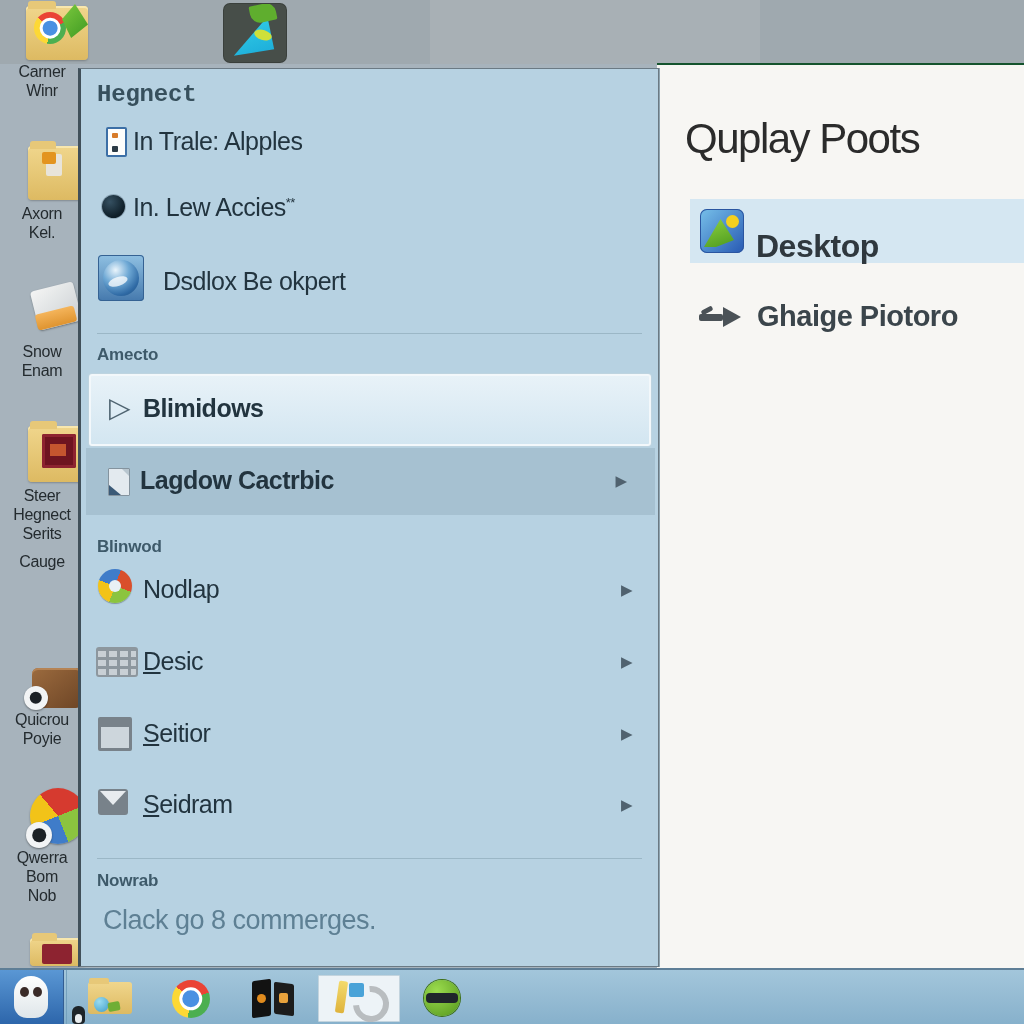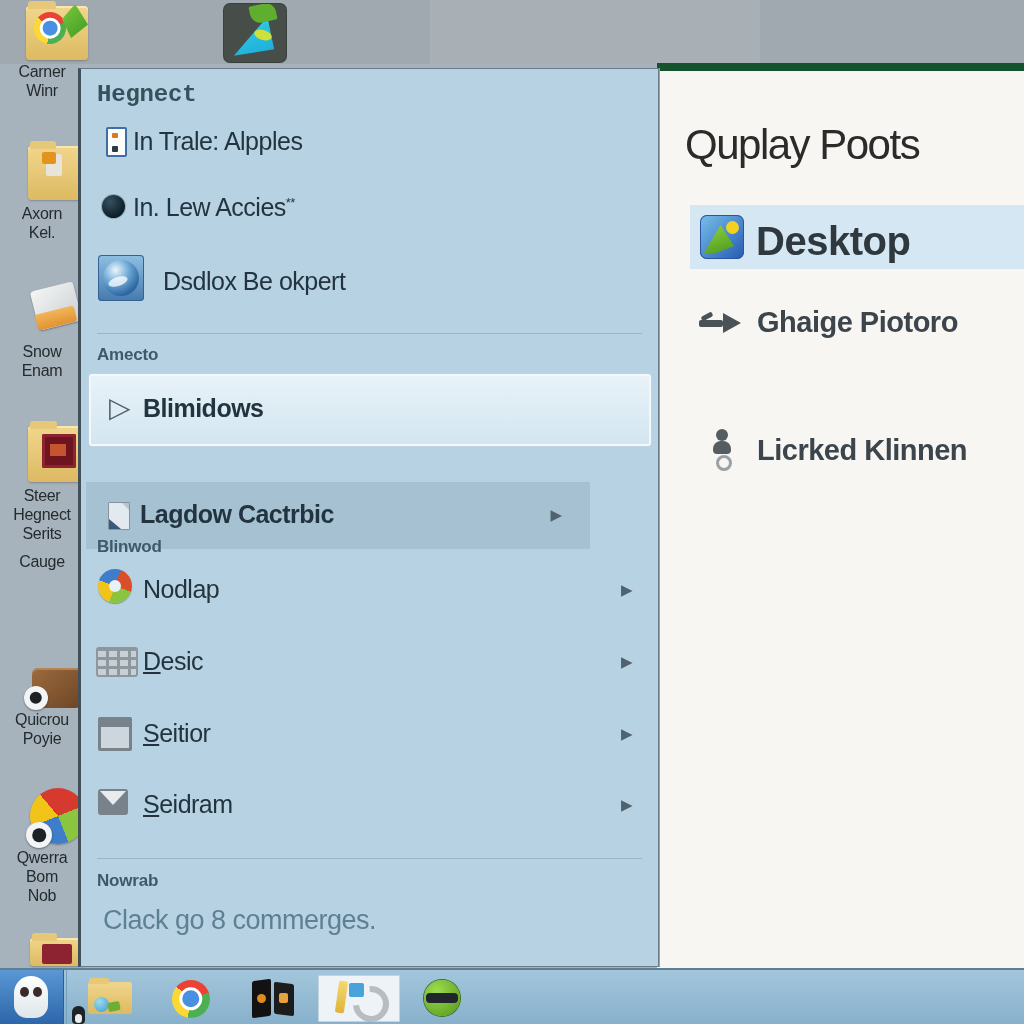--- a/index.html
+++ b/index.html
@@ -33,21 +33,21 @@
     border:1px solid #6b7a84;border-left:3px solid #41505a;z-index:5;box-shadow:1px 0 0 #8fa4b0;}
   .menu-header{font-size:24px;font-weight:700;color:#37505d;letter-spacing:-0.2px;font-family:Liberation Mono, monospace;}
   .sect{font-size:17px;font-weight:600;color:#3e5a6a;letter-spacing:-0.2px;}
   .mitem{font-size:25px;font-weight:500;color:#22343f;letter-spacing:-0.5px;white-space:nowrap;}
   .mitem.bold{font-weight:600;}
   .uline{text-decoration:underline;}
   .divider{height:1px;background:#9bb7c6;}
   .subarrow{font-size:15px;color:#50626f;}
   .blim-box{left:8px;top:305px;width:558px;height:68px;background:linear-gradient(#e8f2f8,#d3e6f1);
     border:2px solid #f3f8fb;border-radius:3px;box-shadow:0 0 0 1px #bed4e0;}
-  .lag-band{left:5px;top:379px;width:504px;height:67px;background:#a6c1d1;margin-top:34px;}
+  .lag-band{left:5px;top:379px;width:569px;height:67px;background:#a6c1d1;}
   .play-glyph{font-size:28px;color:#4e6370;font-weight:700;line-height:1;}
   
   .ic-trale{width:17px;height:26px;background:#fdfdfb;border:2px solid #3c6fa6;border-radius:2px;}
   .ic-trale i{position:absolute;left:4px;top:4px;width:6px;height:5px;background:#d77b28;border-radius:1px;}
   .ic-trale b{position:absolute;left:4px;bottom:3px;width:6px;height:6px;background:#2b3a44;border-radius:1px;}
   .ic-lew{width:23px;height:23px;border-radius:50%;background:radial-gradient(circle at 35% 30%,#355061,#0e1e28 70%);box-shadow:0 0 0 1px #8fa9ba;}
   .ic-globe{width:46px;height:46px;border-radius:4px;background:linear-gradient(#8fc0e2,#4579ad);box-shadow:inset 0 0 0 1px #356293;}
   .ic-globe i{position:absolute;left:5px;top:5px;width:36px;height:36px;border-radius:50%;
     background:radial-gradient(circle at 35% 28%,#eaf5fc,#6fa9d5 38%,#2f6aa5 72%,#1d4a7a);}
   .ic-globe b{position:absolute;left:10px;top:22px;width:20px;height:9px;background:rgba(255,255,255,.75);border-radius:50%;transform:rotate(-18deg);}
@@ -57,21 +57,21 @@
   .ic-pin{width:34px;height:34px;border-radius:50%;
     background:conic-gradient(from 20deg,#d94f2b 0 25%,#8bc43f 25% 50%,#f2c318 50% 75%,#3f7cc9 75% 100%);box-shadow:0 1px 1px rgba(0,0,0,.3);}
   .ic-pin i{position:absolute;left:50%;top:50%;width:12px;height:12px;transform:translate(-50%,-50%);background:#e9f1f5;border-radius:50%;}
   .ic-grid{width:38px;height:26px;border:2px solid #8d979e;border-radius:3px;background-color:#c9d0d5;
     background-image:repeating-linear-gradient(0deg,transparent 0 6px,#8d979e 6px 9px),repeating-linear-gradient(90deg,transparent 0 8px,#8d979e 8px 11px);}
   .ic-window{width:28px;height:28px;border:3px solid #78828a;border-radius:2px;background:#cdd6dc;}
   .ic-window:before{content:"";position:absolute;left:0;top:0;width:100%;height:7px;background:#78828a;}
   .ic-mail{width:30px;height:26px;background:#78828a;border-radius:3px;}
   .ic-mail i{position:absolute;left:2px;top:2px;width:26px;height:14px;background:#e8ecef;clip-path:polygon(0 0,100% 0,50% 100%);}
   
-  .rpanel{left:657px;top:63px;width:367px;height:905px;background:#f7f6f3;border-top:8px solid #14532d;z-index:4;}
+  .rpanel{left:657px;top:63px;width:367px;height:905px;background:#f7f6f3;border-top:2px solid #14532d;z-index:4;}
   .rtitle{font-size:42px;font-weight:500;color:#2b2b2b;letter-spacing:-1.5px;white-space:nowrap;}
   .rrow-sel{background:#d5e7f2;}
   .rlabel{font-size:29px;font-weight:600;color:#3b454b;letter-spacing:-0.5px;white-space:nowrap;}
   .ic-desk{width:44px;height:44px;border-radius:7px;background:linear-gradient(135deg,#6fb6e4 10%,#2f63b8 90%);box-shadow:inset 0 0 0 1px #2a55a0;}
   .ic-desk i{position:absolute;left:4px;top:10px;width:30px;height:28px;background:linear-gradient(160deg,#8ed23f,#4d9a1f);clip-path:polygon(0 100%,55% 0,100% 75%,40% 100%);}
   .ic-desk b{position:absolute;right:5px;top:6px;width:13px;height:13px;border-radius:50%;background:#f4d01f;}
   .ic-arrowp{width:42px;height:22px;}
   .ic-arrowp .bar{position:absolute;left:0;top:8px;width:24px;height:7px;background:#4b5257;border-radius:2px;}
   .ic-arrowp .head{position:absolute;right:0;top:1px;width:0;height:0;border-left:18px solid #4b5257;border-top:10px solid transparent;border-bottom:10px solid transparent;}
   .ic-arrowp .tail{position:absolute;left:2px;top:2px;width:12px;height:5px;background:#4b5257;transform:rotate(-28deg);border-radius:2px;}
@@ -247,41 +247,33 @@
 </div>
 
 <div class="abs rpanel">
   <div class="abs rtitle" style="left:28px;top:50px;">Quplay Poots</div>
 
   <div class="abs rrow-sel" style="left:33px;top:134px;width:334px;height:64px;">
     <div class="abs ic-desk" style="left:10px;top:10px;">
         <i></i>
         <b></b>
       </div>
-    <div class="abs rlabel" style="left:66px;top:14px;font-size:40px;color:#2f383e;">Desktop</div>
+    <div class="abs rlabel" style="left:66px;top:29px;font-size:32px;color:#2f383e;">Desktop</div>
   </div>
 
   <div class="abs" style="left:0;top:218px;width:367px;height:46px;margin-top:13px;">
     <div class="abs ic-arrowp" style="left:42px;top:10px;">
         <div class="tail"></div>
         <div class="bar"></div>
         <div class="head"></div>
       </div>
     <div class="abs rlabel" style="left:100px;top:4px;">Ghaige Piotoro</div>
   </div>
 
 
-  <div class="abs" style="left:0;top:352px;width:367px;height:50px;">
-    <div class="abs ic-person" style="left:54px;top:6px;">
-        <div class="head"></div>
-        <div class="bodyp"></div>
-        <div class="ring"></div>
-      </div>
-    <div class="abs rlabel" style="left:100px;top:11px;">Licrked Klinnen</div>
-  </div>
 </div>
 
 <div class="abs taskbar">
   <div class="abs startbtn">
     <div class="ghost">
         <i></i>
         <b></b>
       </div>
   </div>
   <div class="abs tsep"></div>

